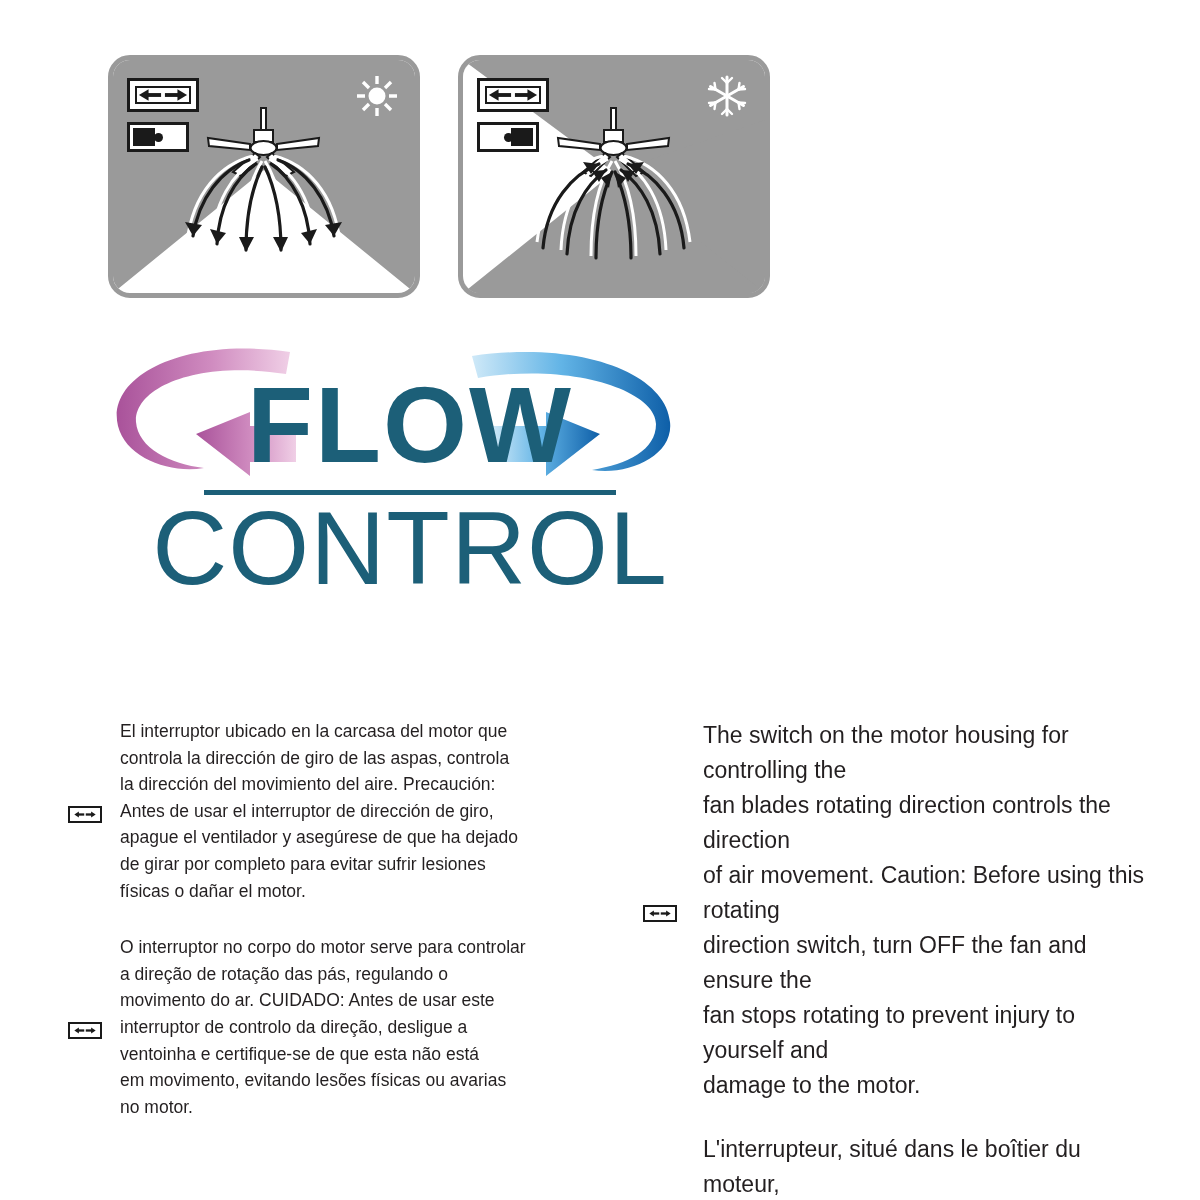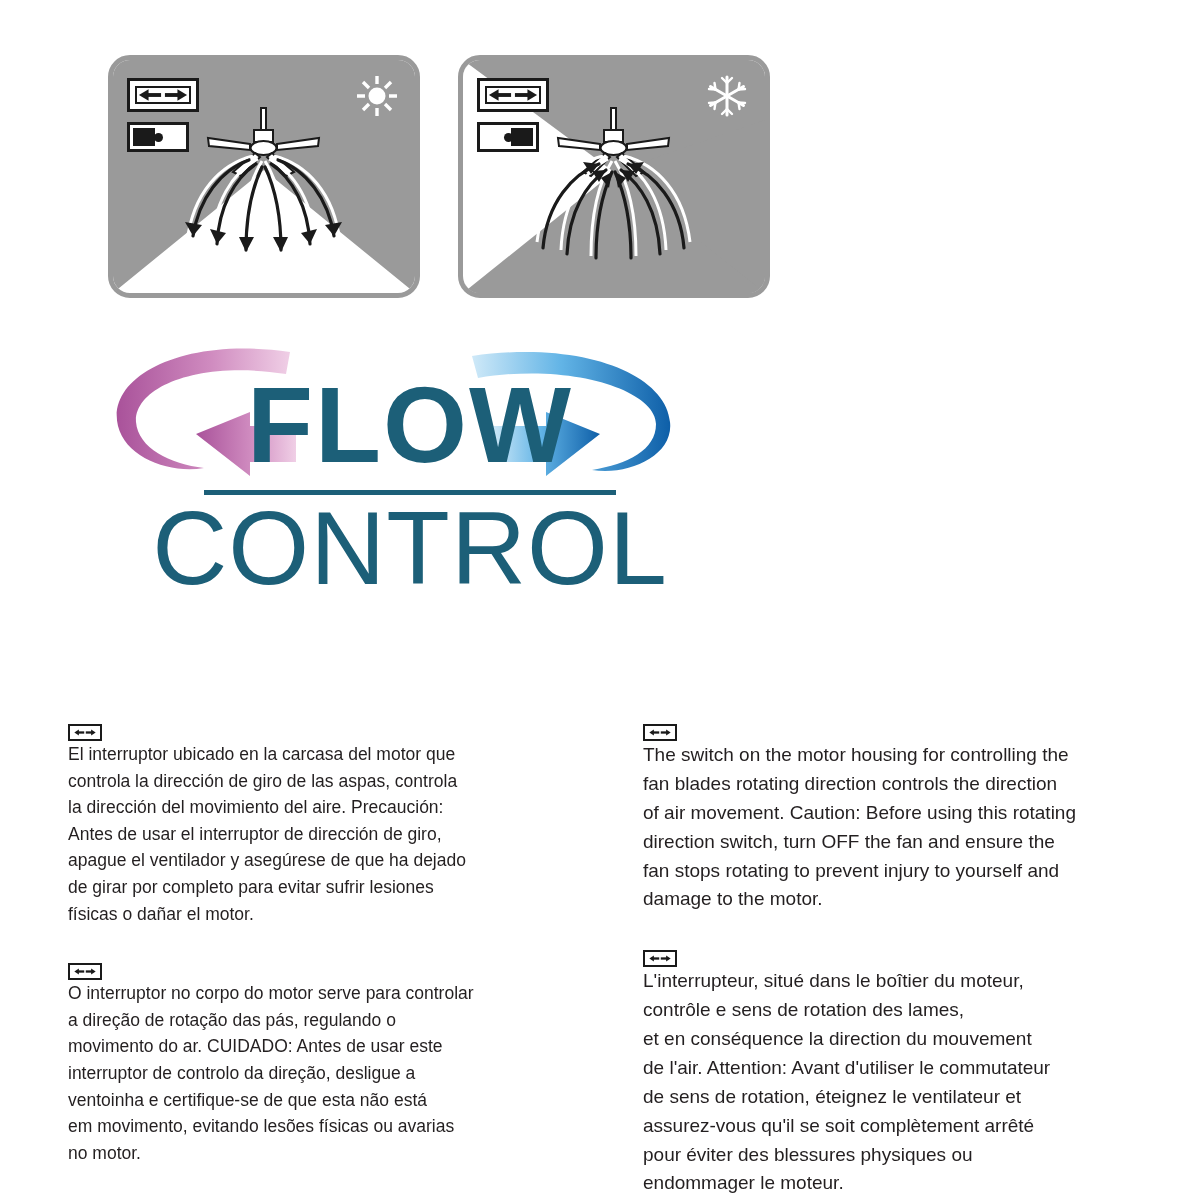--- a/index.html
+++ b/index.html
@@ -97,43 +97,42 @@
     position: absolute;
     left: 68px;
     top: 718px;
     width: 1090px;
     display: flex;
     gap: 60px;
   }
   .col { width: 515px; }
   .para {
     display: flex;
-    align-items: flex-start;
+    align-items: center;
     margin-bottom: 30px;
-    flex-direction: column;
   }
   .bullet-icon {
     flex: 0 0 auto;
     width: 34px;
     height: 17px;
     margin-top: 6px;
     margin-right: 18px;
     border: 2px solid #1a1a1a;
     background: #fff;
     box-sizing: border-box;
     position: relative;
   }
   .bullet-icon svg { position:absolute; inset:0; width:100%; height:100%; }
   .para-text {
     font-size: 17.5px;
     line-height: 1.52;
     color: #231f20;
     white-space: pre-line;
   }
-  .col-right .para-text { font-size: 19px; }
+  .col-right .para-text { font-size: 23px; margin-left: 8px; }
 </style>
 </head>
 <body>
 
 <div class="panels">
 
   <div class="panel">
     <div class="wedge">
       <svg viewBox="0 0 302 233" preserveAspectRatio="none">
         <path d="M0,0 L302,0 L302,233 L302,233 L151,110 L0,233 Z" fill="#9a9a9a"></path>

